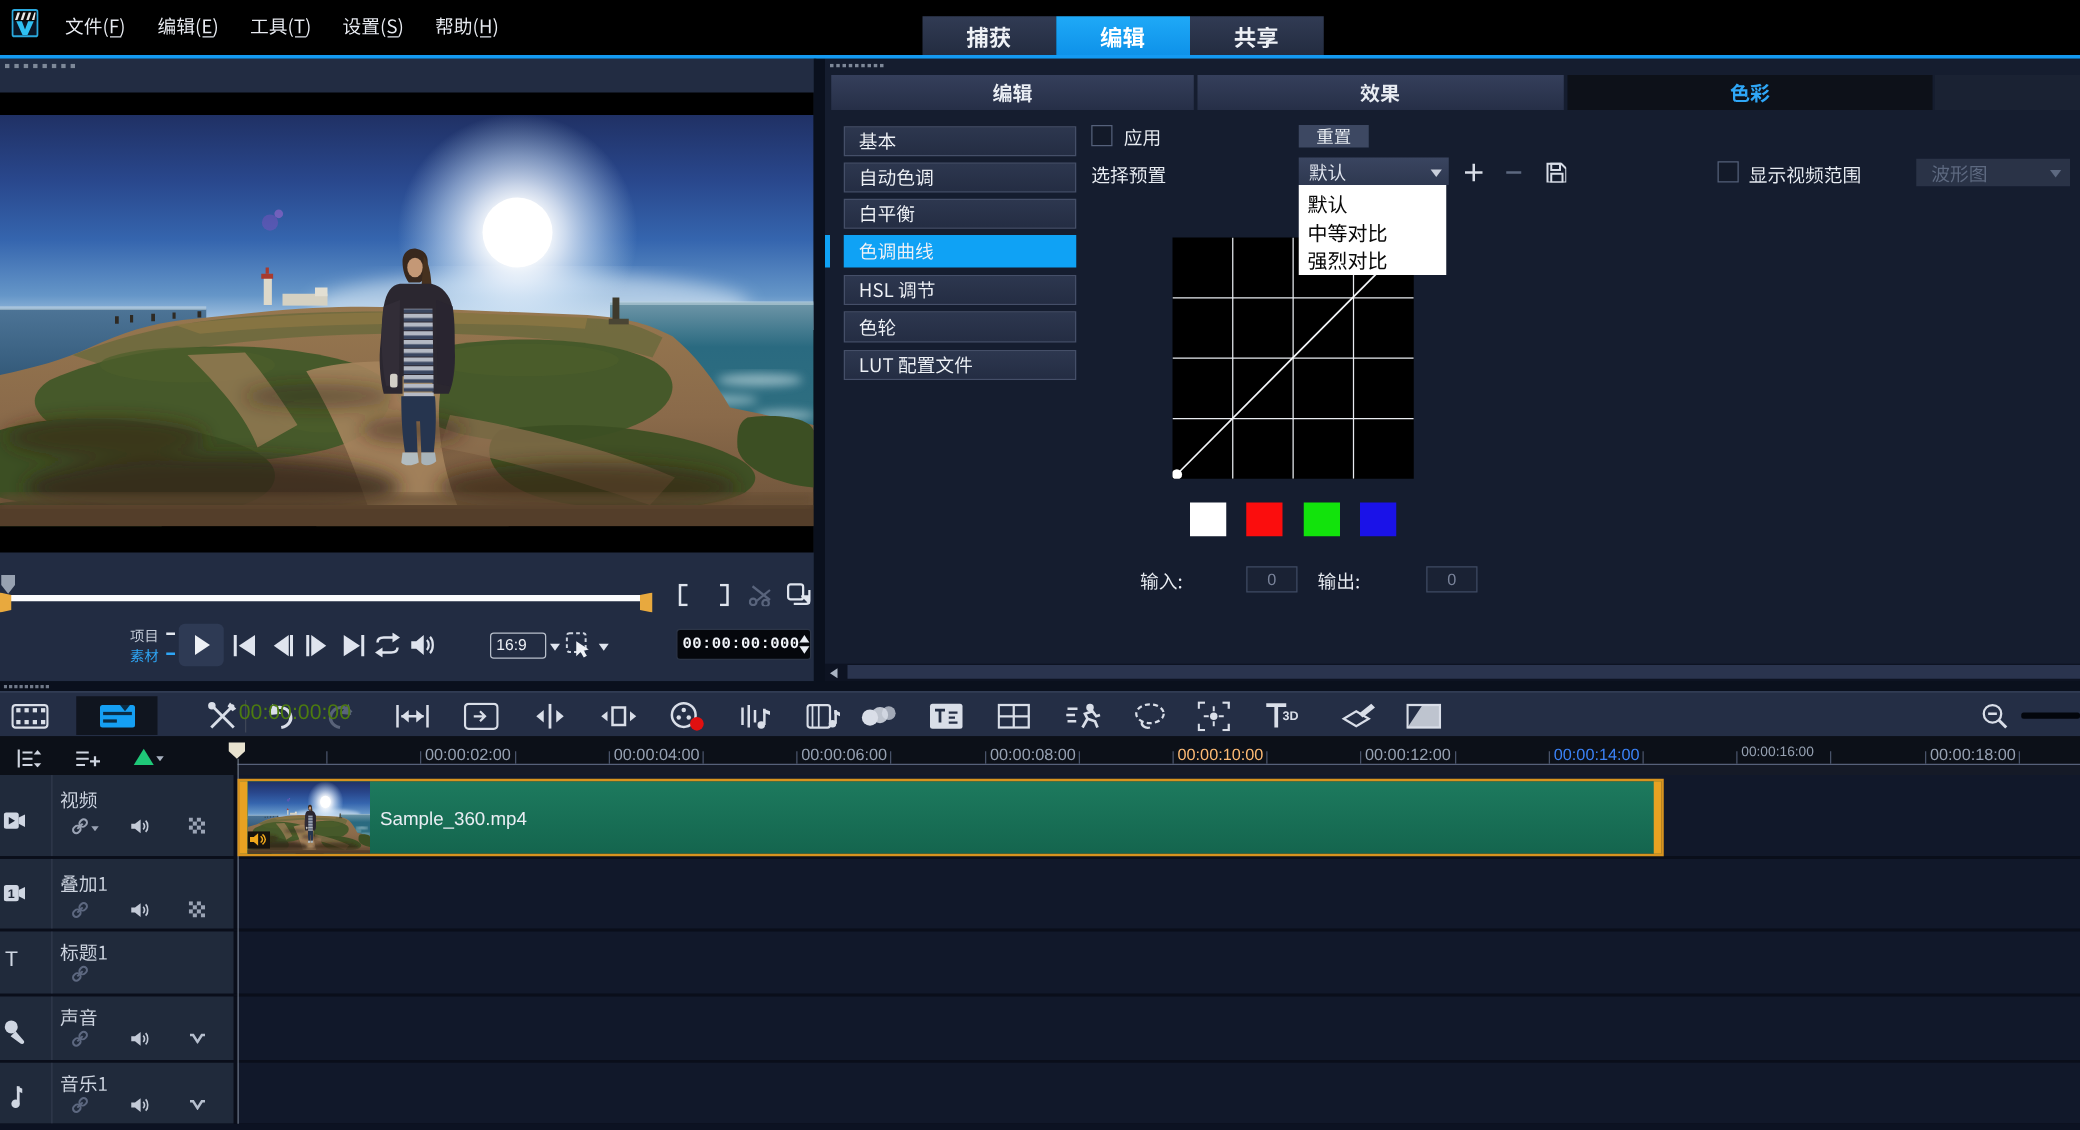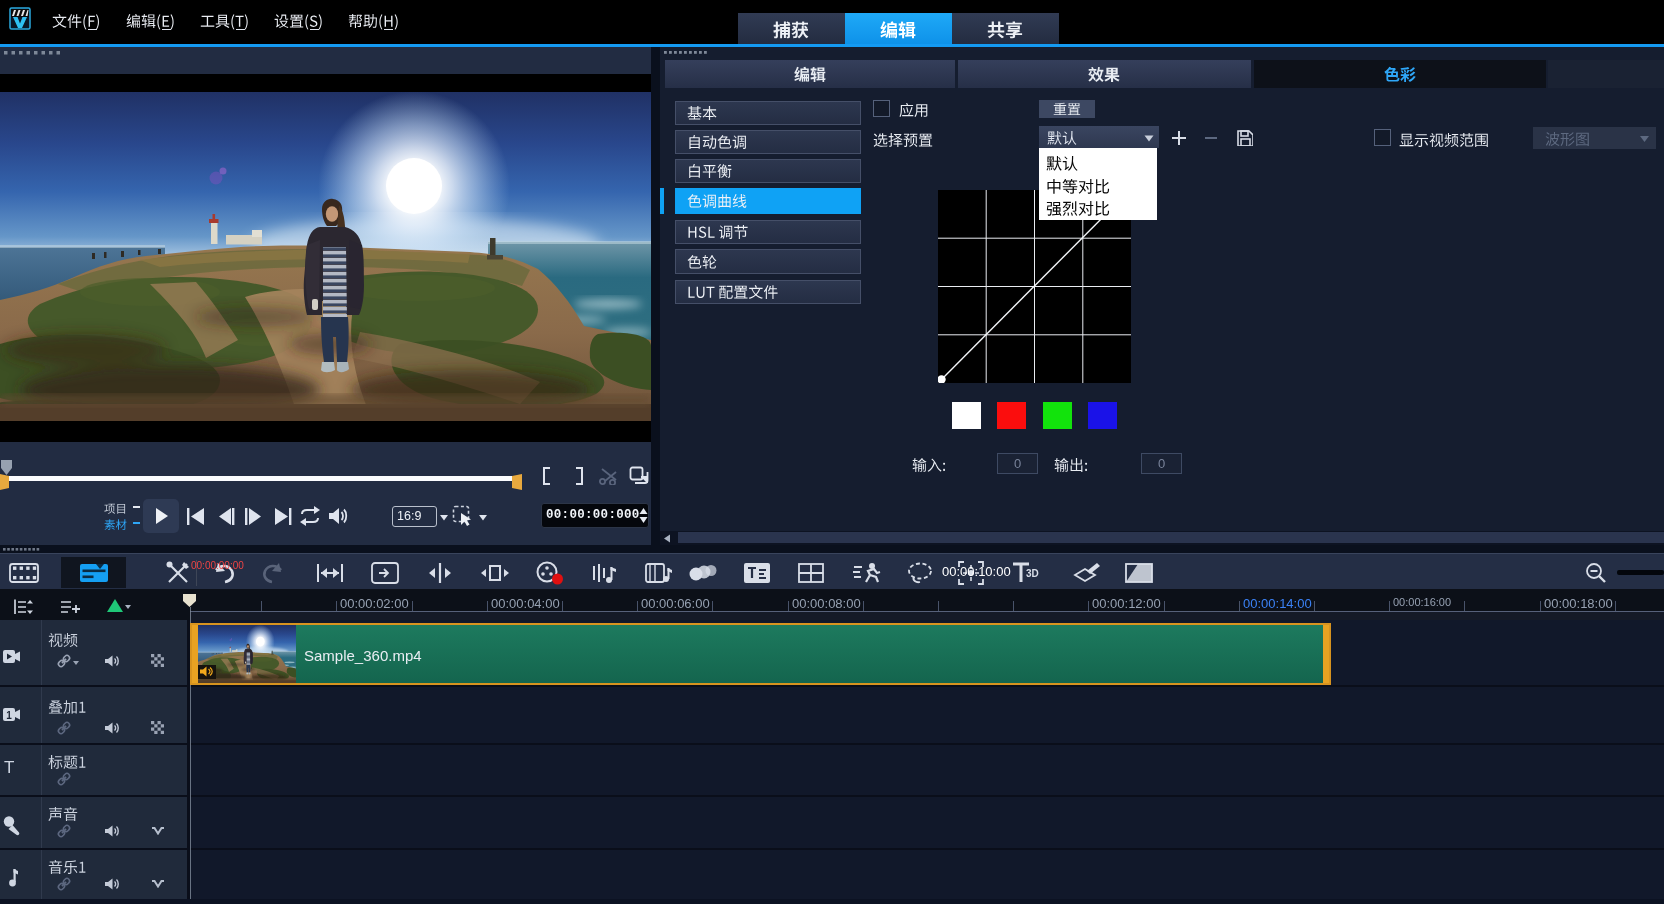--- a/index.html
+++ b/index.html
@@ -584,36 +584,36 @@
 <svg class="ab" style="left:60px;top:598px" width="22" height="16" viewBox="0 0 22 16">
       <g stroke="#cfd5e0" stroke-width="1.7" fill="none">
         <path d="M1,4 L11,4 M1,9 L11,9 M1,14 L8,14"></path>
       </g>
       <path d="M16,7 L16,15 M12,11 L20,11" stroke="#cfd5e0" stroke-width="1.8"></path>
     </svg>
 <svg class="ab" style="left:106px;top:598px" width="26" height="15" viewBox="0 0 26 15">
       <path d="M9,1 L17,14 L1,14Z" fill="#1fc878"></path>
       <path d="M19,7 L25,7 L22,11Z" fill="#aab3c2"></path>
     </svg>
-<div class="lat" style="left:191px;top:560px;font-size:10px;color:#ef4444">00:00:00:00</div>
+<div class="lat" style="left:191px;top:560px;font-size:17px;color:#4d7c0f">00:00:00:00</div>
 <div class="ab" style="left:261px;top:601px;width:1px;height:10px;background:#49536a"></div>
 <div class="ab" style="left:336px;top:601px;width:1px;height:10px;background:#49536a"></div>
 <div class="lat" style="left:340px;top:596px;font-size:13px;color:#96a1b2">00:00:02:00</div>
 <div class="ab" style="left:412px;top:601px;width:1px;height:10px;background:#49536a"></div>
 <div class="ab" style="left:487px;top:601px;width:1px;height:10px;background:#49536a"></div>
 <div class="lat" style="left:491px;top:596px;font-size:13px;color:#96a1b2">00:00:04:00</div>
 <div class="ab" style="left:562px;top:601px;width:1px;height:10px;background:#49536a"></div>
 <div class="ab" style="left:637px;top:601px;width:1px;height:10px;background:#49536a"></div>
 <div class="lat" style="left:641px;top:596px;font-size:13px;color:#96a1b2">00:00:06:00</div>
 <div class="ab" style="left:712px;top:601px;width:1px;height:10px;background:#49536a"></div>
 <div class="ab" style="left:788px;top:601px;width:1px;height:10px;background:#49536a"></div>
 <div class="lat" style="left:792px;top:596px;font-size:13px;color:#96a1b2">00:00:08:00</div>
 <div class="ab" style="left:863px;top:601px;width:1px;height:10px;background:#49536a"></div>
 <div class="ab" style="left:938px;top:601px;width:1px;height:10px;background:#49536a"></div>
-<div class="lat" style="left:942px;top:564px;font-size:13px;color:#ffffff">00:00:10:00</div>
+<div class="lat" style="left:942px;top:596px;font-size:13px;color:#fdba74">00:00:10:00</div>
 <div class="ab" style="left:1013px;top:601px;width:1px;height:10px;background:#49536a"></div>
 <div class="ab" style="left:1088px;top:601px;width:1px;height:10px;background:#49536a"></div>
 <div class="lat" style="left:1092px;top:596px;font-size:13px;color:#96a1b2">00:00:12:00</div>
 <div class="ab" style="left:1164px;top:601px;width:1px;height:10px;background:#49536a"></div>
 <div class="ab" style="left:1239px;top:601px;width:1px;height:10px;background:#49536a"></div>
 <div class="lat" style="left:1243px;top:596px;font-size:13px;color:#3b82f6">00:00:14:00</div>
 <div class="ab" style="left:1314px;top:601px;width:1px;height:10px;background:#49536a"></div>
 <div class="ab" style="left:1389px;top:601px;width:1px;height:10px;background:#49536a"></div>
 <div class="lat" style="left:1393px;top:596px;font-size:11px;color:#96a1b2">00:00:16:00</div>
 <div class="ab" style="left:1464px;top:601px;width:1px;height:10px;background:#49536a"></div>

